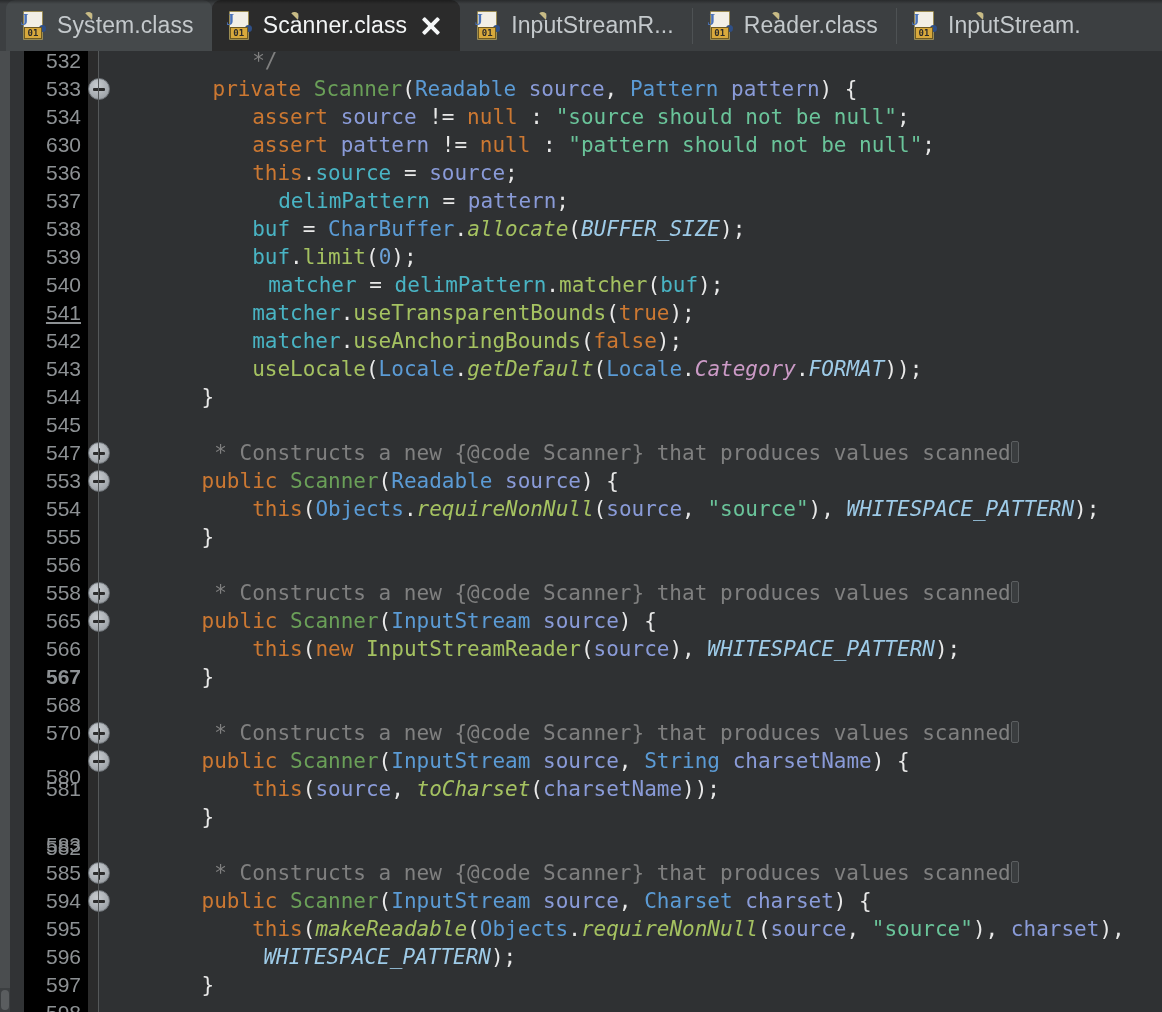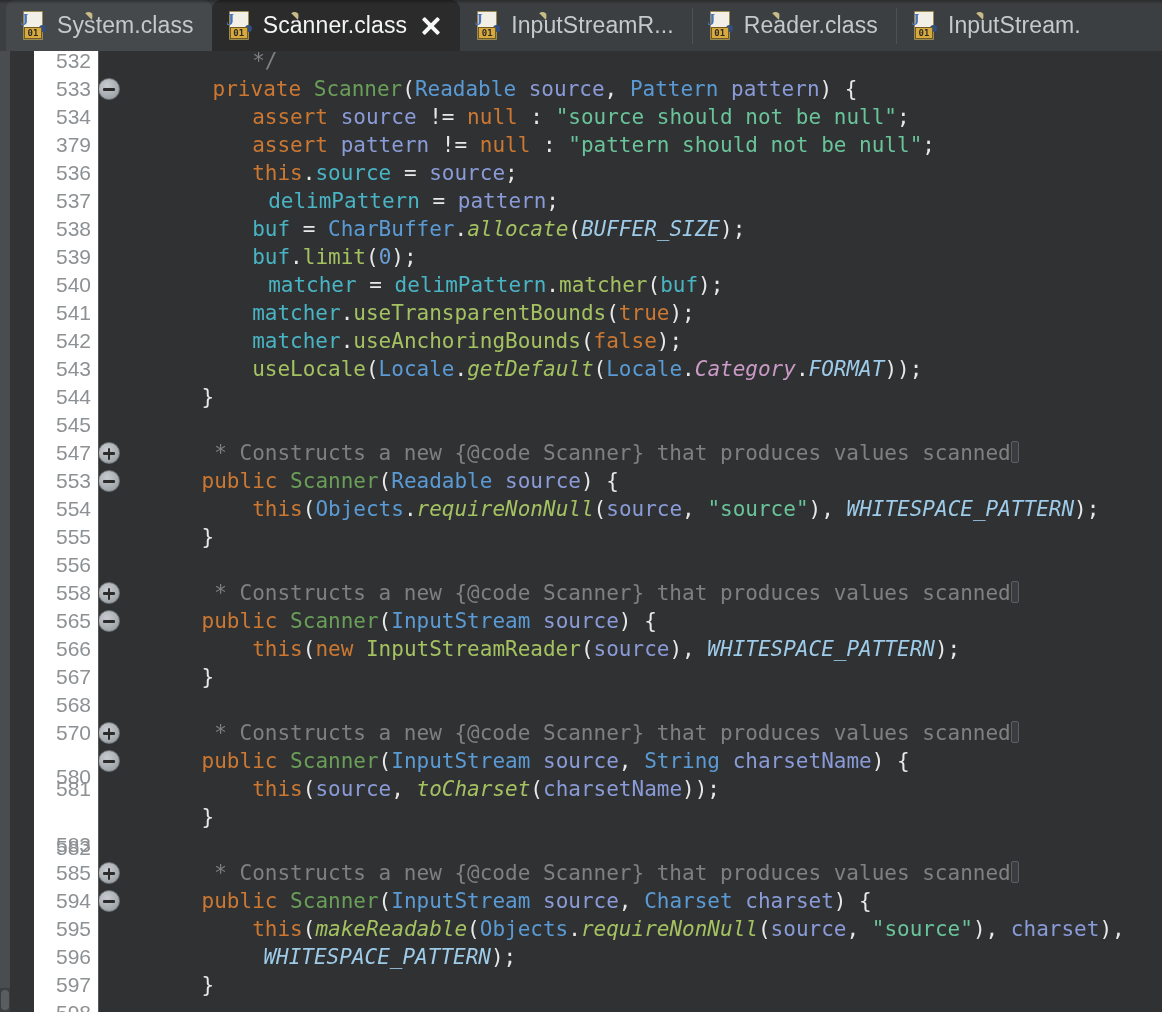--- a/index.html
+++ b/index.html
@@ -89,22 +89,22 @@
   }
   #leftstrip{
     position:absolute;left:0;top:0;width:10px;height:961px;
     background:#4a4d4f;
   }
   #annostrip{
     position:absolute;left:10px;top:0;width:24px;height:961px;
     background:#313335;
   }
   #gutter{
-    position:absolute;left:34px;top:0;width:64px;height:961px;
-    background:#ffffff;
+    position:absolute;left:24px;top:0;width:64px;height:961px;
+    background:#000000;
   }
   #gutterline{
     position:absolute;left:98px;top:0;width:1px;height:961px;
     background:#555859;
   }
   #code{
     position:absolute;left:99px;top:0;width:1063px;height:961px;
     background:#2f3133;
   }
   .ln{
@@ -229,21 +229,21 @@
     </div>
   </div>
 
 <div id="editor">
   <div id="code">
       <div class="cl" style="top: -4px; padding-left: 52px;"><span class="pl">        </span><span class="cmt">*/</span></div>
       <div class="cl" style="top: 24px; padding-left: 63px;"><span class="pl">    </span><span class="kw">private </span><span class="cls">Scanner</span><span class="pl">(</span><span class="typ">Readable</span><span class="var"> source</span><span class="pl">, </span><span class="typ">Pattern</span><span class="var"> pattern</span><span class="pl">) {</span></div>
       <div class="cl" style="top: 80px; padding-left: 52px;"><span class="pl">        </span><span class="kw">assert </span><span class="var">pattern</span><span class="pl"> != </span><span class="kw">null</span><span class="pl"> : </span><span class="str">"pattern should not be null"</span><span class="pl">;</span></div>
       <div class="cl" style="top: 52px; padding-left: 52px;"><span class="pl">        </span><span class="kw">assert </span><span class="var">source</span><span class="pl"> != </span><span class="kw">null</span><span class="pl"> : </span><span class="str">"source should not be null"</span><span class="pl">;</span></div>
       <div class="cl" style="top: 108px; padding-left: 52px;"><span class="pl">        </span><span class="kw">this</span><span class="pl">.</span><span class="fld">source</span><span class="pl"> = </span><span class="var">source</span><span class="pl">;</span></div>
-      <div class="cl" style="top: 136px; padding-left: 68px;"><span class="pl">        </span><span class="fld">delimPattern</span><span class="pl"> = </span><span class="var">pattern</span><span class="pl">;</span></div>
+      <div class="cl" style="top: 136px; padding-left: 68px; margin-left: 10px;"><span class="pl">        </span><span class="fld">delimPattern</span><span class="pl"> = </span><span class="var">pattern</span><span class="pl">;</span></div>
       <div class="cl" style="top: 164px; padding-left: 52px;"><span class="pl">        </span><span class="fld">buf</span><span class="pl"> = </span><span class="typ">CharBuffer</span><span class="pl">.</span><span class="mthi">allocate</span><span class="pl">(</span><span class="stat">BUFFER_SIZE</span><span class="pl">);</span></div>
       <div class="cl" style="top: 192px; padding-left: 52px;"><span class="pl">        </span><span class="fld">buf</span><span class="pl">.</span><span class="mth">limit</span><span class="pl">(</span><span class="num">0</span><span class="pl">);</span></div>
       <div class="cl" style="top: 220px; padding-left: 68px;"><span class="pl">        </span><span class="fld">matcher</span><span class="pl"> = </span><span class="fld">delimPattern</span><span class="pl">.</span><span class="mth">matcher</span><span class="pl">(</span><span class="fld">buf</span><span class="pl">);</span></div>
       <div class="cl" style="top: 248px; padding-left: 52px;"><span class="pl">        </span><span class="fld">matcher</span><span class="pl">.</span><span class="mth">useTransparentBounds</span><span class="pl">(</span><span class="kw">true</span><span class="pl">);</span></div>
       <div class="cl" style="top: 276px; padding-left: 52px;"><span class="pl">        </span><span class="fld">matcher</span><span class="pl">.</span><span class="mth">useAnchoringBounds</span><span class="pl">(</span><span class="kw">false</span><span class="pl">);</span></div>
       <div class="cl" style="top: 304px; padding-left: 52px;"><span class="pl">        </span><span class="mth">useLocale</span><span class="pl">(</span><span class="typ">Locale</span><span class="pl">.</span><span class="mthi">getDefault</span><span class="pl">(</span><span class="typ">Locale</span><span class="pl">.</span><span class="statc">Category</span><span class="pl">.</span><span class="stat">FORMAT</span><span class="pl">));</span></div>
       <div class="cl" style="top: 332px; padding-left: 52px;"><span class="pl">    }</span></div>
       <div class="cl" style="top: 360px; padding-left: 52px;"></div>
       <div class="cl" style="top: 388px; padding-left: 52px;"><span class="cmt">     * Constructs a new {@code Scanner} that produces values scanned</span><span class="foldmark"></span></div>
       <div class="cl" style="top: 416px; padding-left: 52px;"><span class="pl">    </span><span class="kw">public </span><span class="cls">Scanner</span><span class="pl">(</span><span class="typ">Readable</span><span class="var"> source</span><span class="pl">) {</span></div>
@@ -269,27 +269,27 @@
     </div>
   <div id="leftstrip"></div>
   <div id="annostrip"></div>
   <div id="gutter">
       <div class="ln" style="top: -4px;">532</div>
       <div class="ln" style="top: 24px;">533</div>
       <div class="fold" style="top: 27px;">
         <b></b>
       </div>
       <div class="ln" style="top: 52px;">534</div>
-      <div class="ln" style="top: 80px;">379</div>
+      <div class="ln" style="top: 80px;">630</div>
       <div class="ln" style="top: 108px;">536</div>
       <div class="ln" style="top: 136px;">537</div>
       <div class="ln" style="top: 164px;">538</div>
       <div class="ln" style="top: 192px;">539</div>
       <div class="ln" style="top: 220px;">540</div>
-      <div class="ln" style="top: 248px;">541</div>
+      <div class="ln" style="top: 248px; text-decoration: underline;">541</div>
       <div class="ln" style="top: 276px;">542</div>
       <div class="ln" style="top: 304px;">543</div>
       <div class="ln" style="top: 332px;">544</div>
       <div class="ln" style="top: 360px;">545</div>
       <div class="ln" style="top: 388px;">547</div>
       <div class="fold plus" style="top: 391px;">
         <b></b>
         <i></i>
       </div>
       <div class="ln" style="top: 416px;">553</div>
@@ -302,21 +302,21 @@
       <div class="ln" style="top: 528px;">558</div>
       <div class="fold plus" style="top: 531px;">
         <b></b>
         <i></i>
       </div>
       <div class="ln" style="top: 556px;">565</div>
       <div class="fold" style="top: 559px;">
         <b></b>
       </div>
       <div class="ln" style="top: 584px;">566</div>
-      <div class="ln" style="top: 612px;">567</div>
+      <div class="ln" style="top: 612px; font-weight: bold;">567</div>
       <div class="ln" style="top: 640px;">568</div>
       <div class="ln" style="top: 668px;">570</div>
       <div class="fold plus" style="top: 671px;">
         <b></b>
         <i></i>
       </div>
       <div class="ln" style="top: 696px; margin-top: 16px;">580</div>
       <div class="fold" style="top: 699px;">
         <b></b>
       </div>

